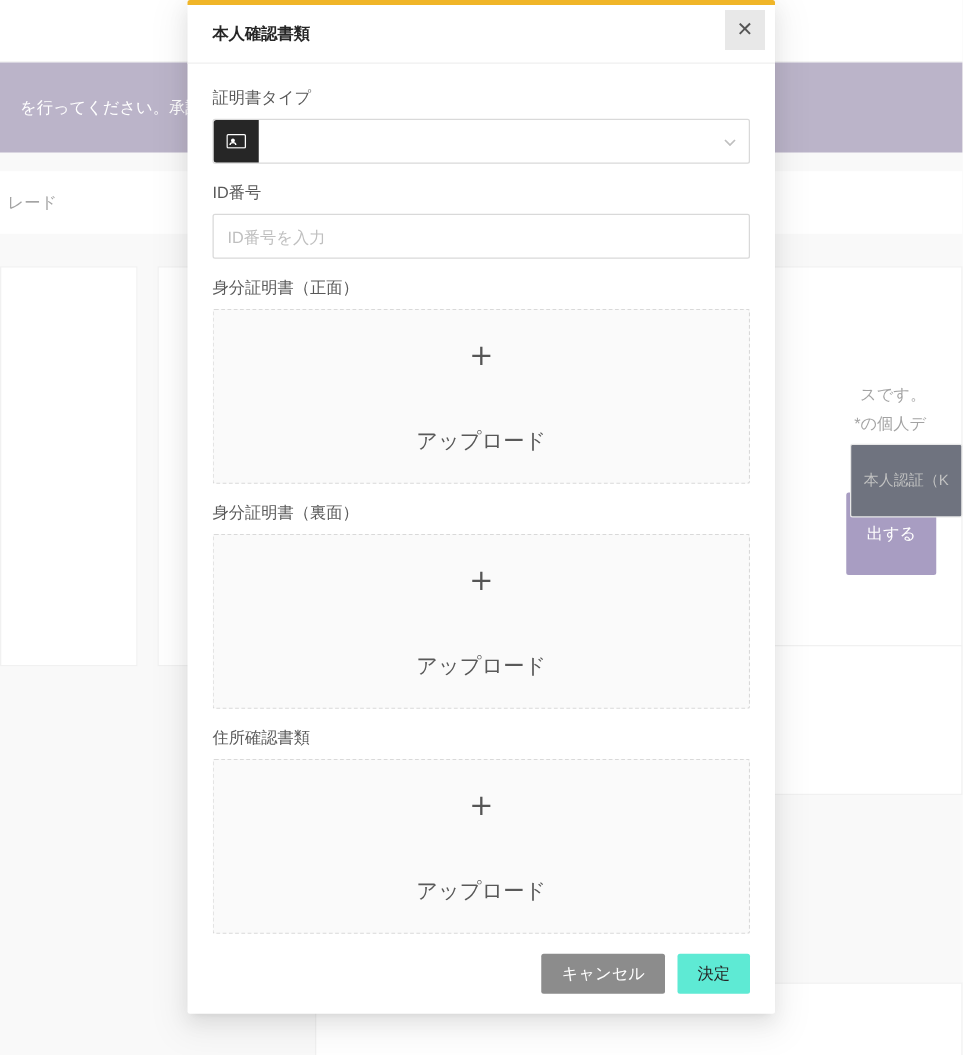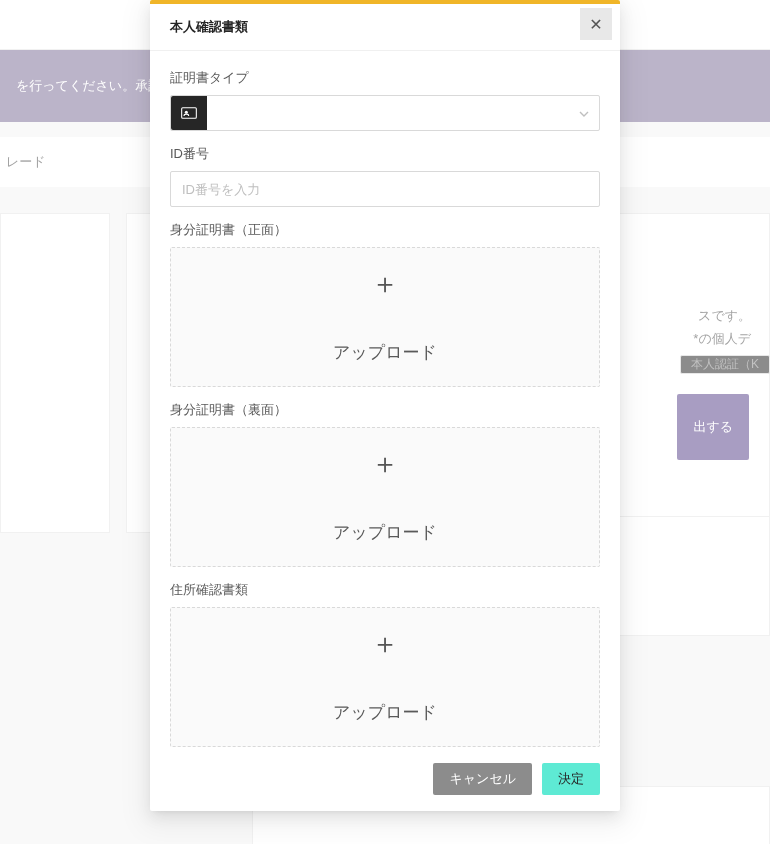--- a/index.html
+++ b/index.html
@@ -48,35 +48,35 @@
     }
     .bg-card-right {
       flex: 1;
       background: #fff;
       border: 1px solid #e8e8e8;
       padding: 20px;
       position: relative;
     }
     .bg-right-text {
       position: absolute;
-      right: 18px;
+      right: 28px;
       top: 90px;
       text-align: right;
       color: #666;
       font-size: 13px;
       line-height: 1.8;
     }
     .bg-kyc-btn {
       position: absolute;
       right: 0;
       top: 110px;
       border: 1px solid #d9d9d9;
-      background: #404040;
+      background: #0f172a;
       color: #999;
-      padding: 0 10px;
+      padding: 20px 10px;
       font-size: 12px;
       border-radius: 2px;
     }
     .bg-submit-btn {
       position: absolute;
       right: 20px;
       top: 180px;
       background: #6f5d9a;
       color: #fff;
       border: none;

